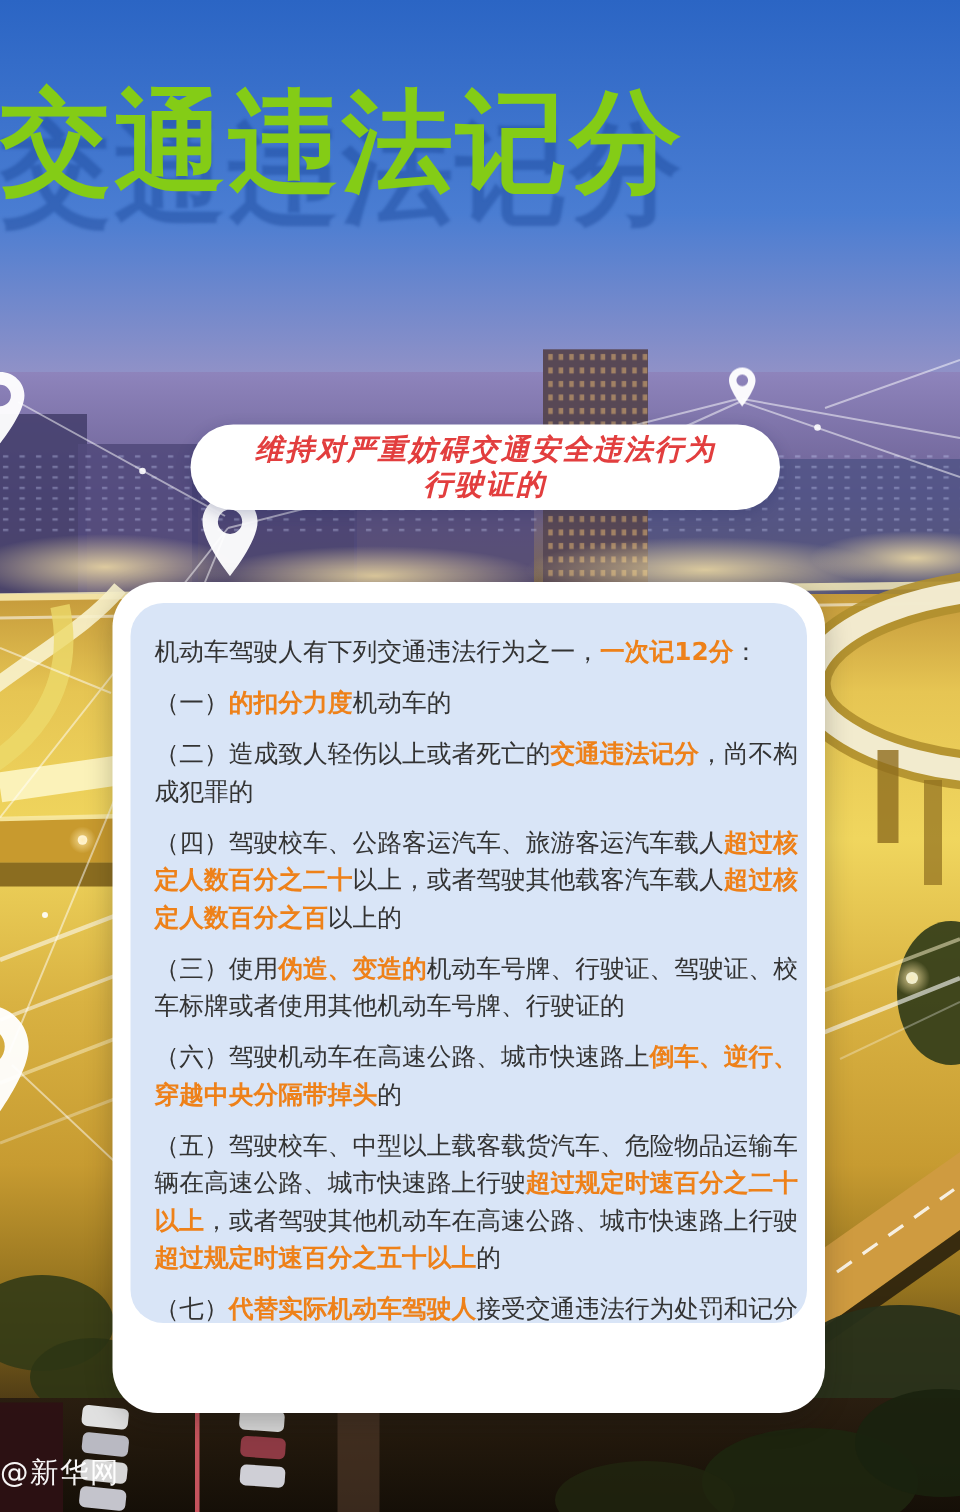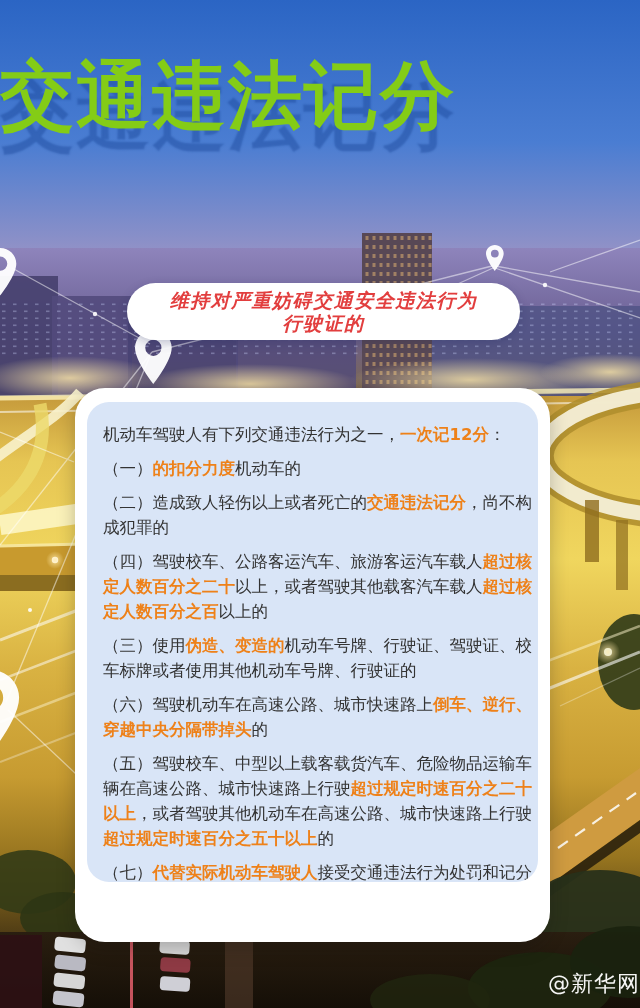--- a/index.html
+++ b/index.html
@@ -30,22 +30,22 @@
         background:#ffffff;border-radius:30px;
         box-shadow:0 6px 18px rgba(20,20,20,0.25);}
   .card-inner{position:absolute;left:12px;top:14px;width:451px;height:480px;
         background:#d9e5f7;border-radius:22px;overflow:hidden;}
   .card-body{padding:20px 0 0 16px;width:433px;}
   .card-p{margin:0 0 9px 0;font-size:16.5px;line-height:25px;color:#333333;
           letter-spacing:0;}
   .card-p .hl{color:#ee8119;font-weight:bold;}
 
   
-  .watermark{position:absolute;left:0;top:969px;width:640px;text-align:right;
-             color:#ffffff;font-size:22px;letter-spacing:1px;opacity:0.96;}
+  .watermark{position:absolute;left:0;top:969px;width:640px;text-align:left;
+             color:#ffffff;font-size:19px;letter-spacing:1px;opacity:0.96;}
 </style>
 </head>
 <body>
 
 <div class="page">
 
   <svg class="bg-photo" width="640" height="1008" viewBox="0 0 640 1008">
     <defs>
       <linearGradient id="sky" x1="0" y1="0" x2="0" y2="1">
         <stop offset="0" stop-color="#2b65c4"></stop>

